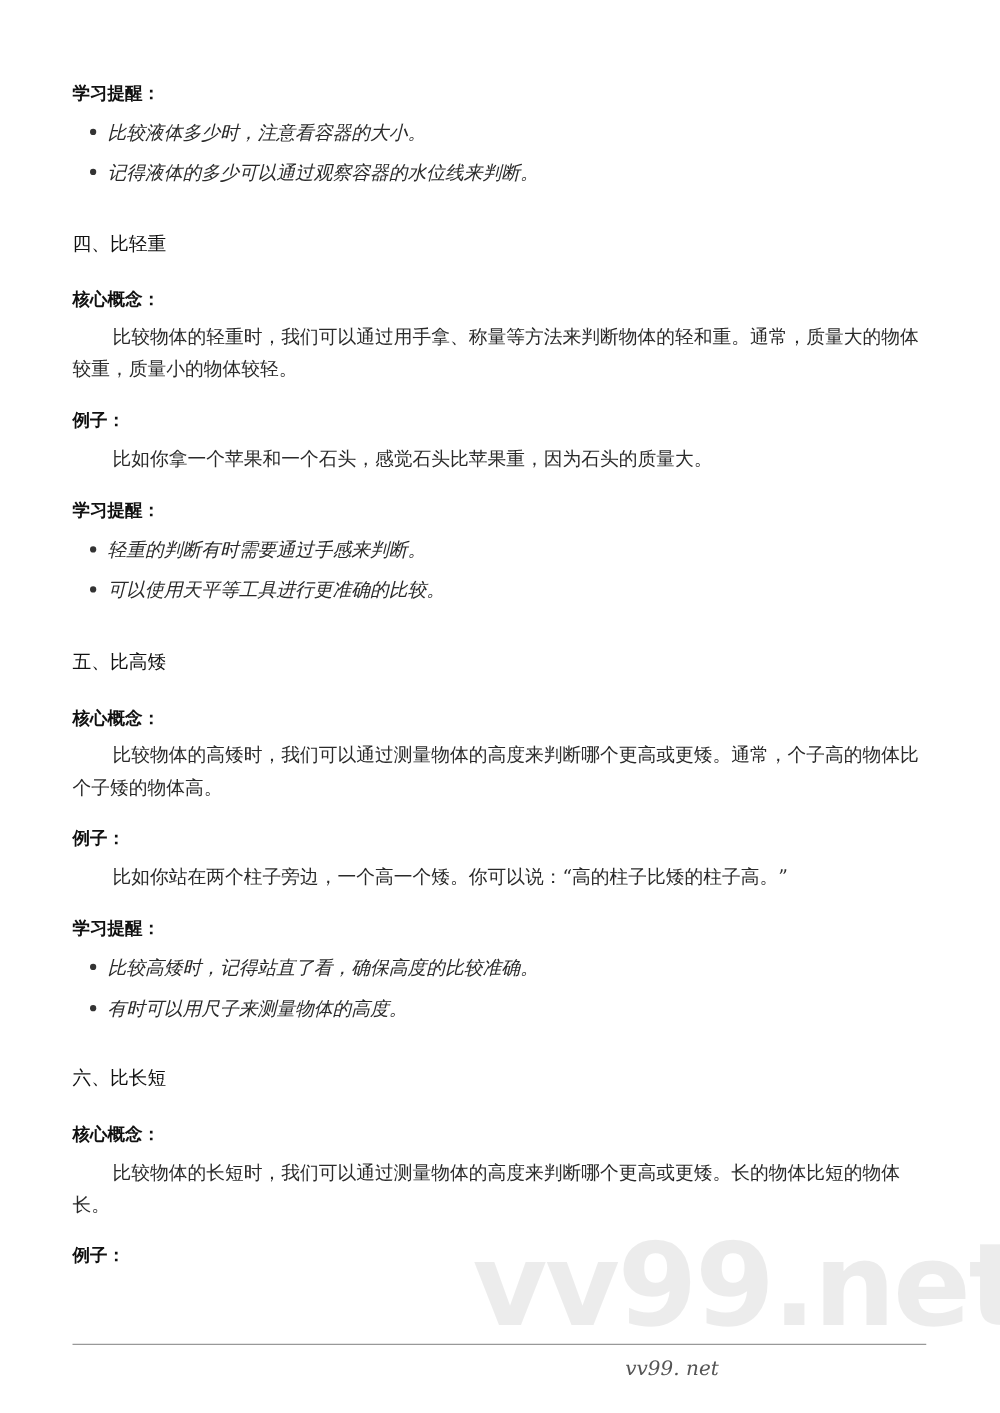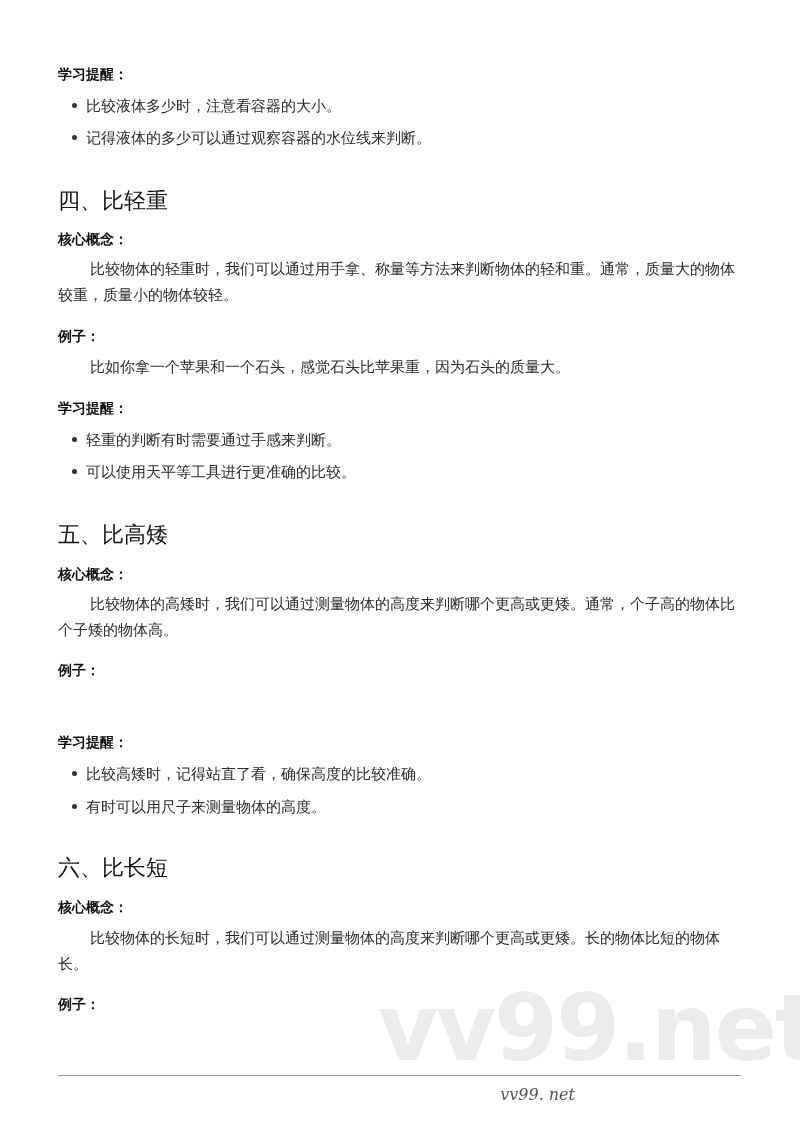--- a/index.html
+++ b/index.html
@@ -10,30 +10,30 @@
   }
   .page { position: absolute; left: 0; top: 0; width: 635px; height: 1130px; }
   .label {
     position: absolute; left: 58px;
     font-family: "DejaVu Sans", "Liberation Sans", sans-serif;
     font-weight: bold; font-size: 14px; color: #111;
   }
   .heading {
     position: absolute; left: 58px;
     font-family: "DejaVu Sans", "Liberation Sans", sans-serif;
-    font-size: 22px; color: #111; font-weight: 500;
+    font-size: 15px; color: #111; font-weight: 500;
   }
   .para {
     position: absolute; left: 58px; width: 690px;
     font-size: 15px; line-height: 26px; color: #2a2a2a;
     text-indent: 32px;
   }
   .bullet {
     position: absolute; left: 72px;
-    font-size: 15px; color: #2a2a2a; line-height: 20px;
+    font-size: 15px; color: #2a2a2a; line-height: 20px; font-style: italic;
   }
   .bullet::before {
     content: ""; display: inline-block; width: 5px; height: 5px;
     background: #333; border-radius: 50%; margin-right: 9px; vertical-align: middle;
     position: relative; top: -2px;
   }
   .rule {
     position: absolute; left: 58px; top: 1075px; width: 683px; height: 1px; background: #999;
   }
   .footer {
@@ -63,20 +63,21 @@
   <div class="label" style="top:328px;">例子：</div>
   <div class="para" style="top:354px;">比如你拿一个苹果和一个石头，感觉石头比苹果重，因为石头的质量大。</div>
   <div class="label" style="top:400px;">学习提醒：</div>
   <div class="bullet" style="top:430px;">轻重的判断有时需要通过手感来判断。</div>
   <div class="bullet" style="top:462px;">可以使用天平等工具进行更准确的比较。</div>
 
   <div class="heading" style="top:520px;">五、比高矮</div>
   <div class="label" style="top:566px;">核心概念：</div>
   <div class="para" style="top:591px;">比较物体的高矮时，我们可以通过测量物体的高度来判断哪个更高或更矮。通常，个子高的物体比个子矮的物体高。</div>
   <div class="label" style="top:662px;">例子：</div>
+  <div class="para" style="top:688px;">比如你站在两个柱子旁边，一个高一个矮。你可以说：“高的柱子比矮的柱子高。”</div>
   <div class="label" style="top:734px;">学习提醒：</div>
   <div class="bullet" style="top:764px;">比较高矮时，记得站直了看，确保高度的比较准确。</div>
   <div class="bullet" style="top:797px;">有时可以用尺子来测量物体的高度。</div>
 
   <div class="heading" style="top:853px;">六、比长短</div>
   <div class="label" style="top:899px;">核心概念：</div>
   <div class="para" style="top:925px;">比较物体的长短时，我们可以通过测量物体的高度来判断哪个更高或更矮。长的物体比短的物体长。</div>
   <div class="label" style="top:996px;">例子：</div>
 
   <div class="watermark">vv99.net</div>

